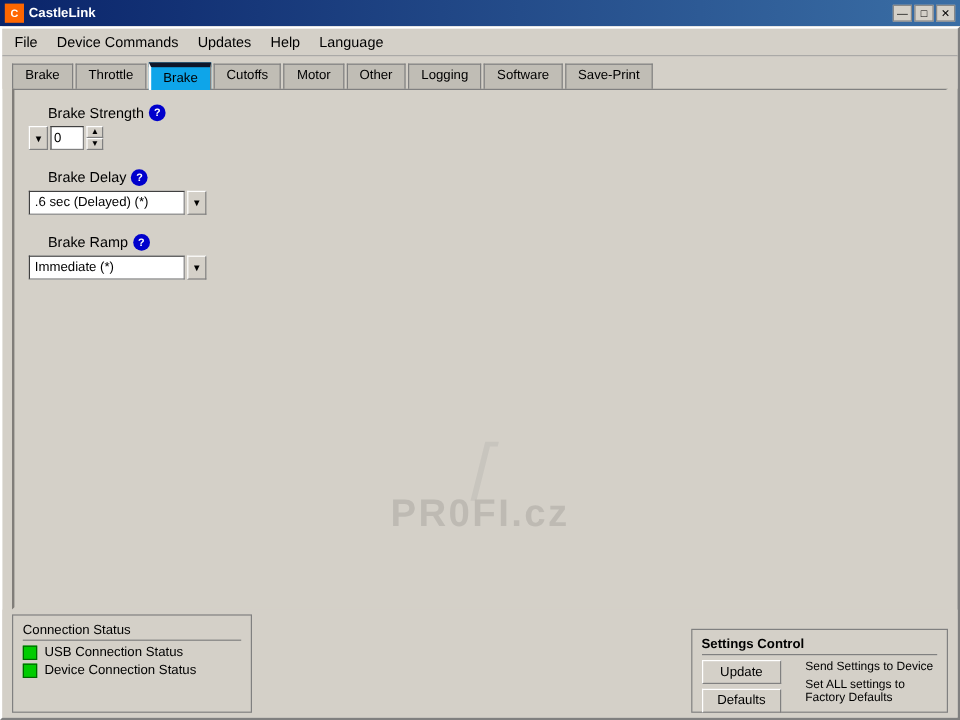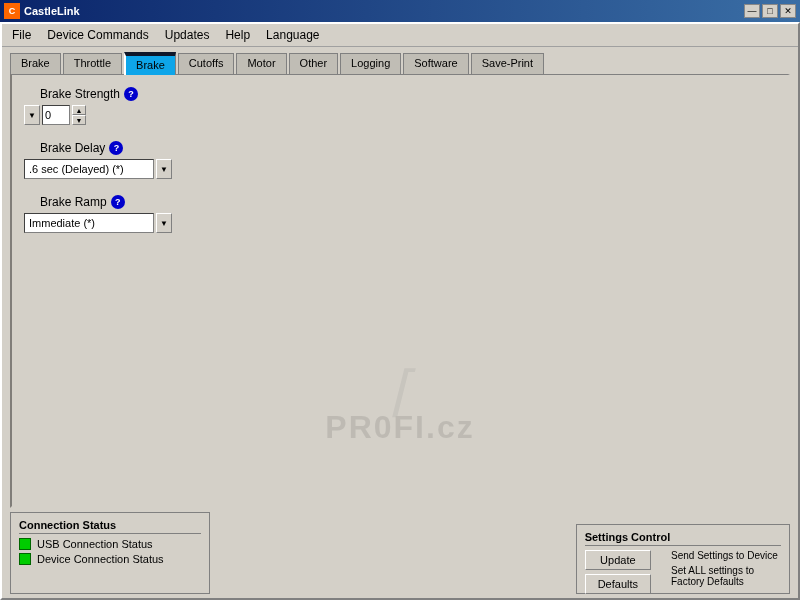--- a/index.html
+++ b/index.html
@@ -221,21 +221,21 @@
     }
 
     .connection-status {
       border: 1px solid #808080;
       padding: 6px 8px;
       min-width: 200px;
       background: #d4d0c8;
     }
     .connection-title {
       font-size: 11px;
-      font-weight: bold;
+      font-weight: normal;
       margin-bottom: 4px;
       border-bottom: 1px solid #808080;
       padding-bottom: 2px;
     }
     .status-item {
       display: flex;
       align-items: center;
       gap: 6px;
       margin-bottom: 3px;
       font-size: 11px;

